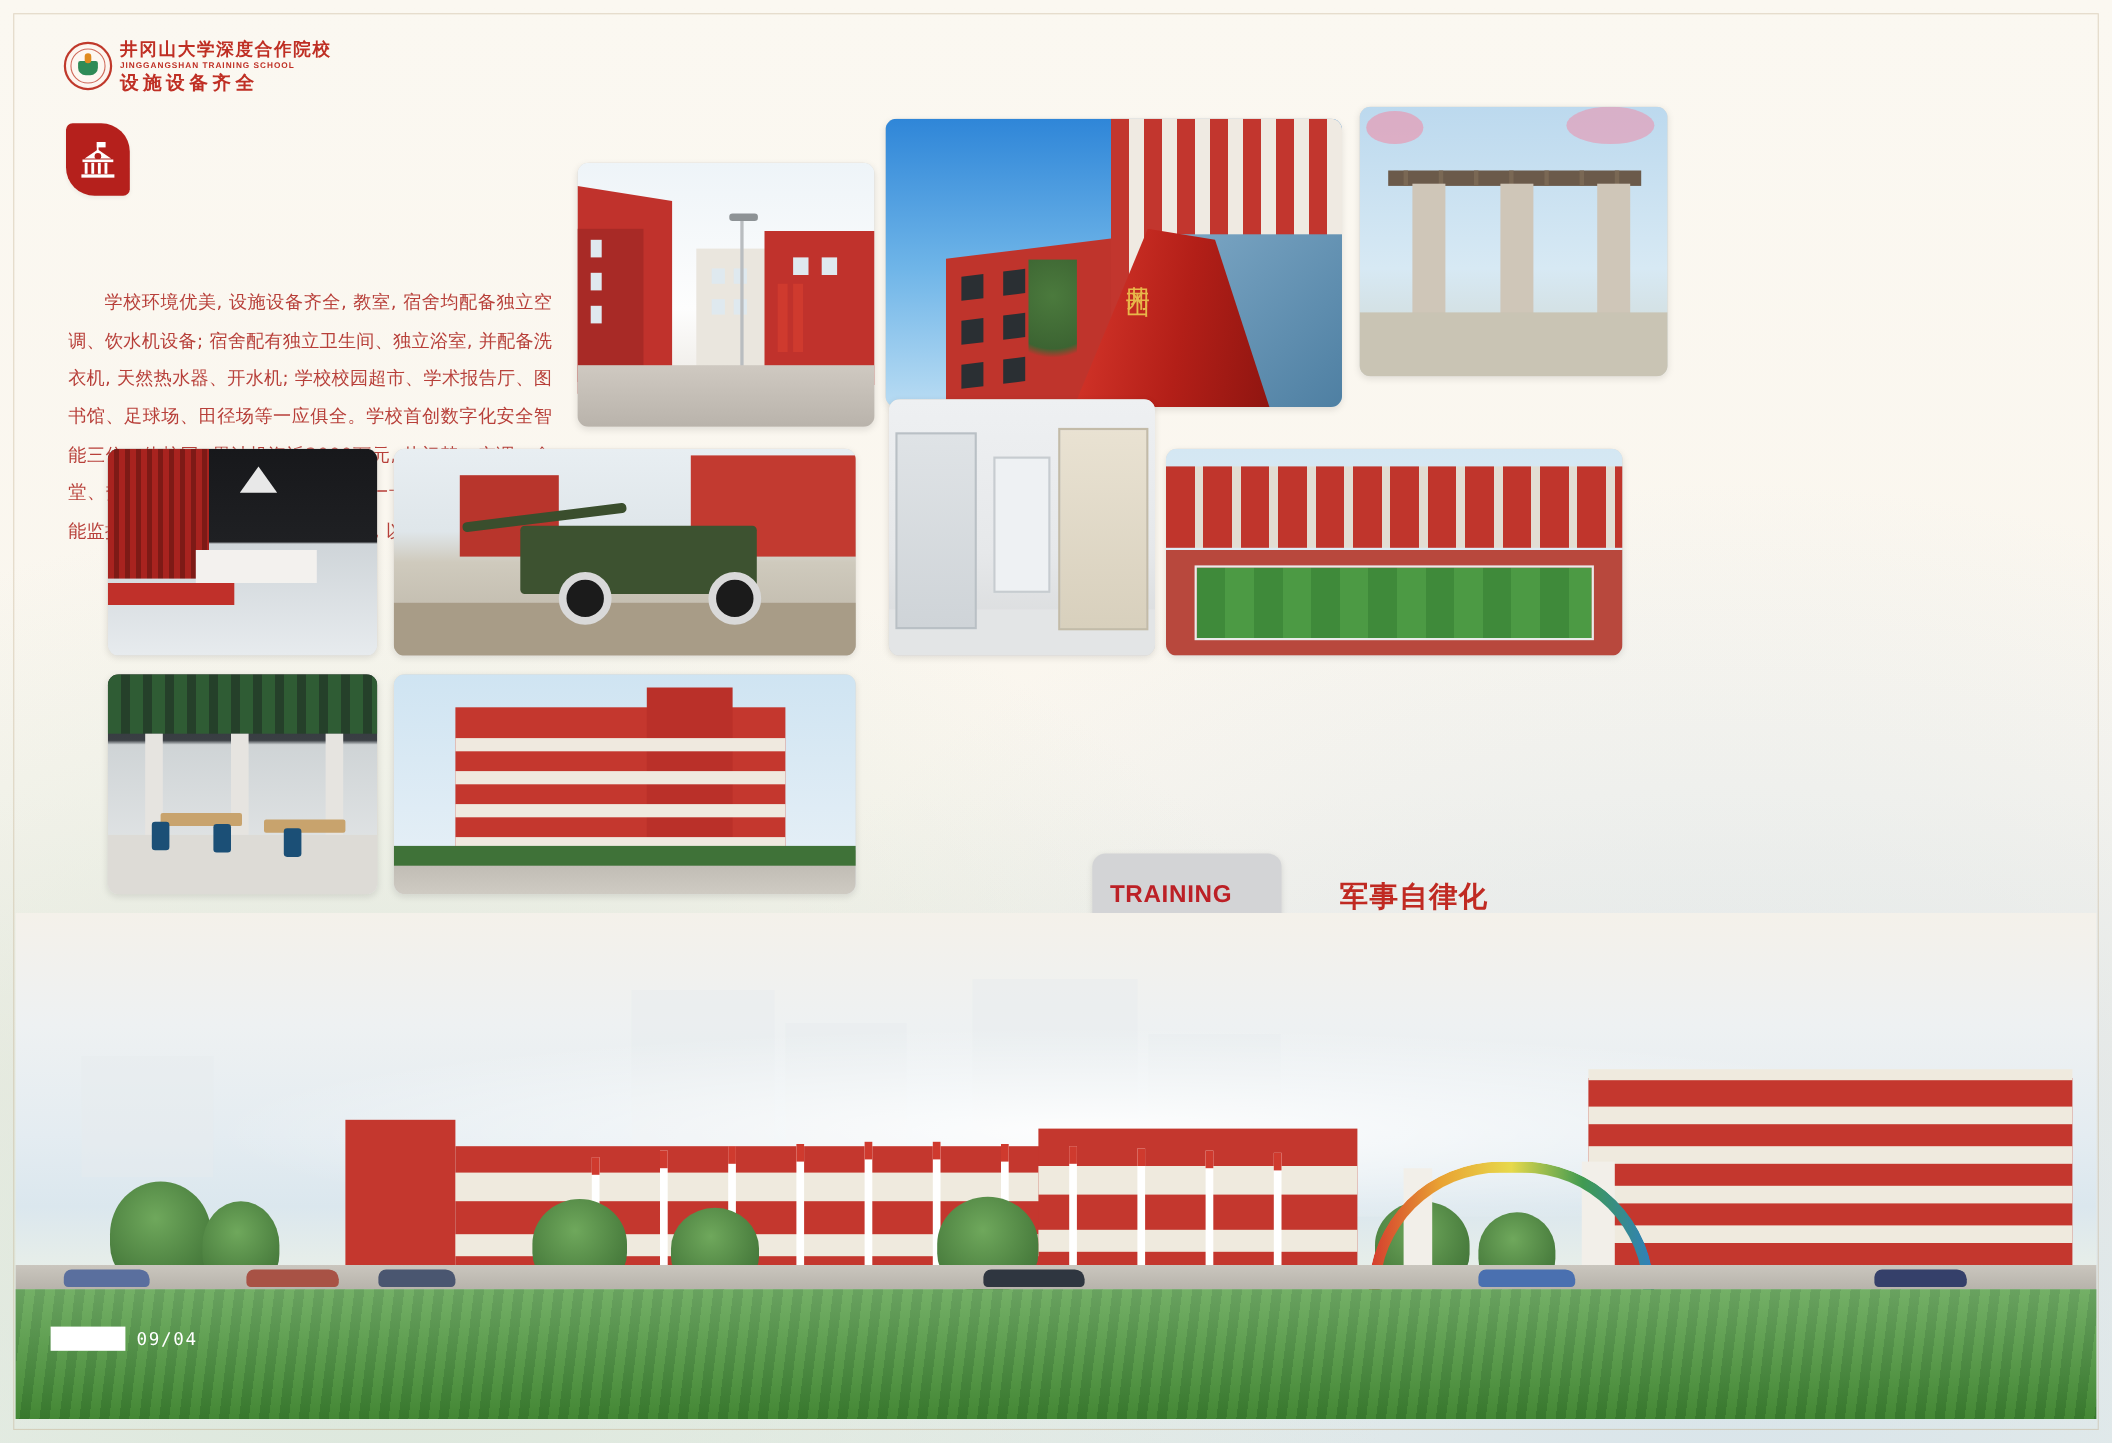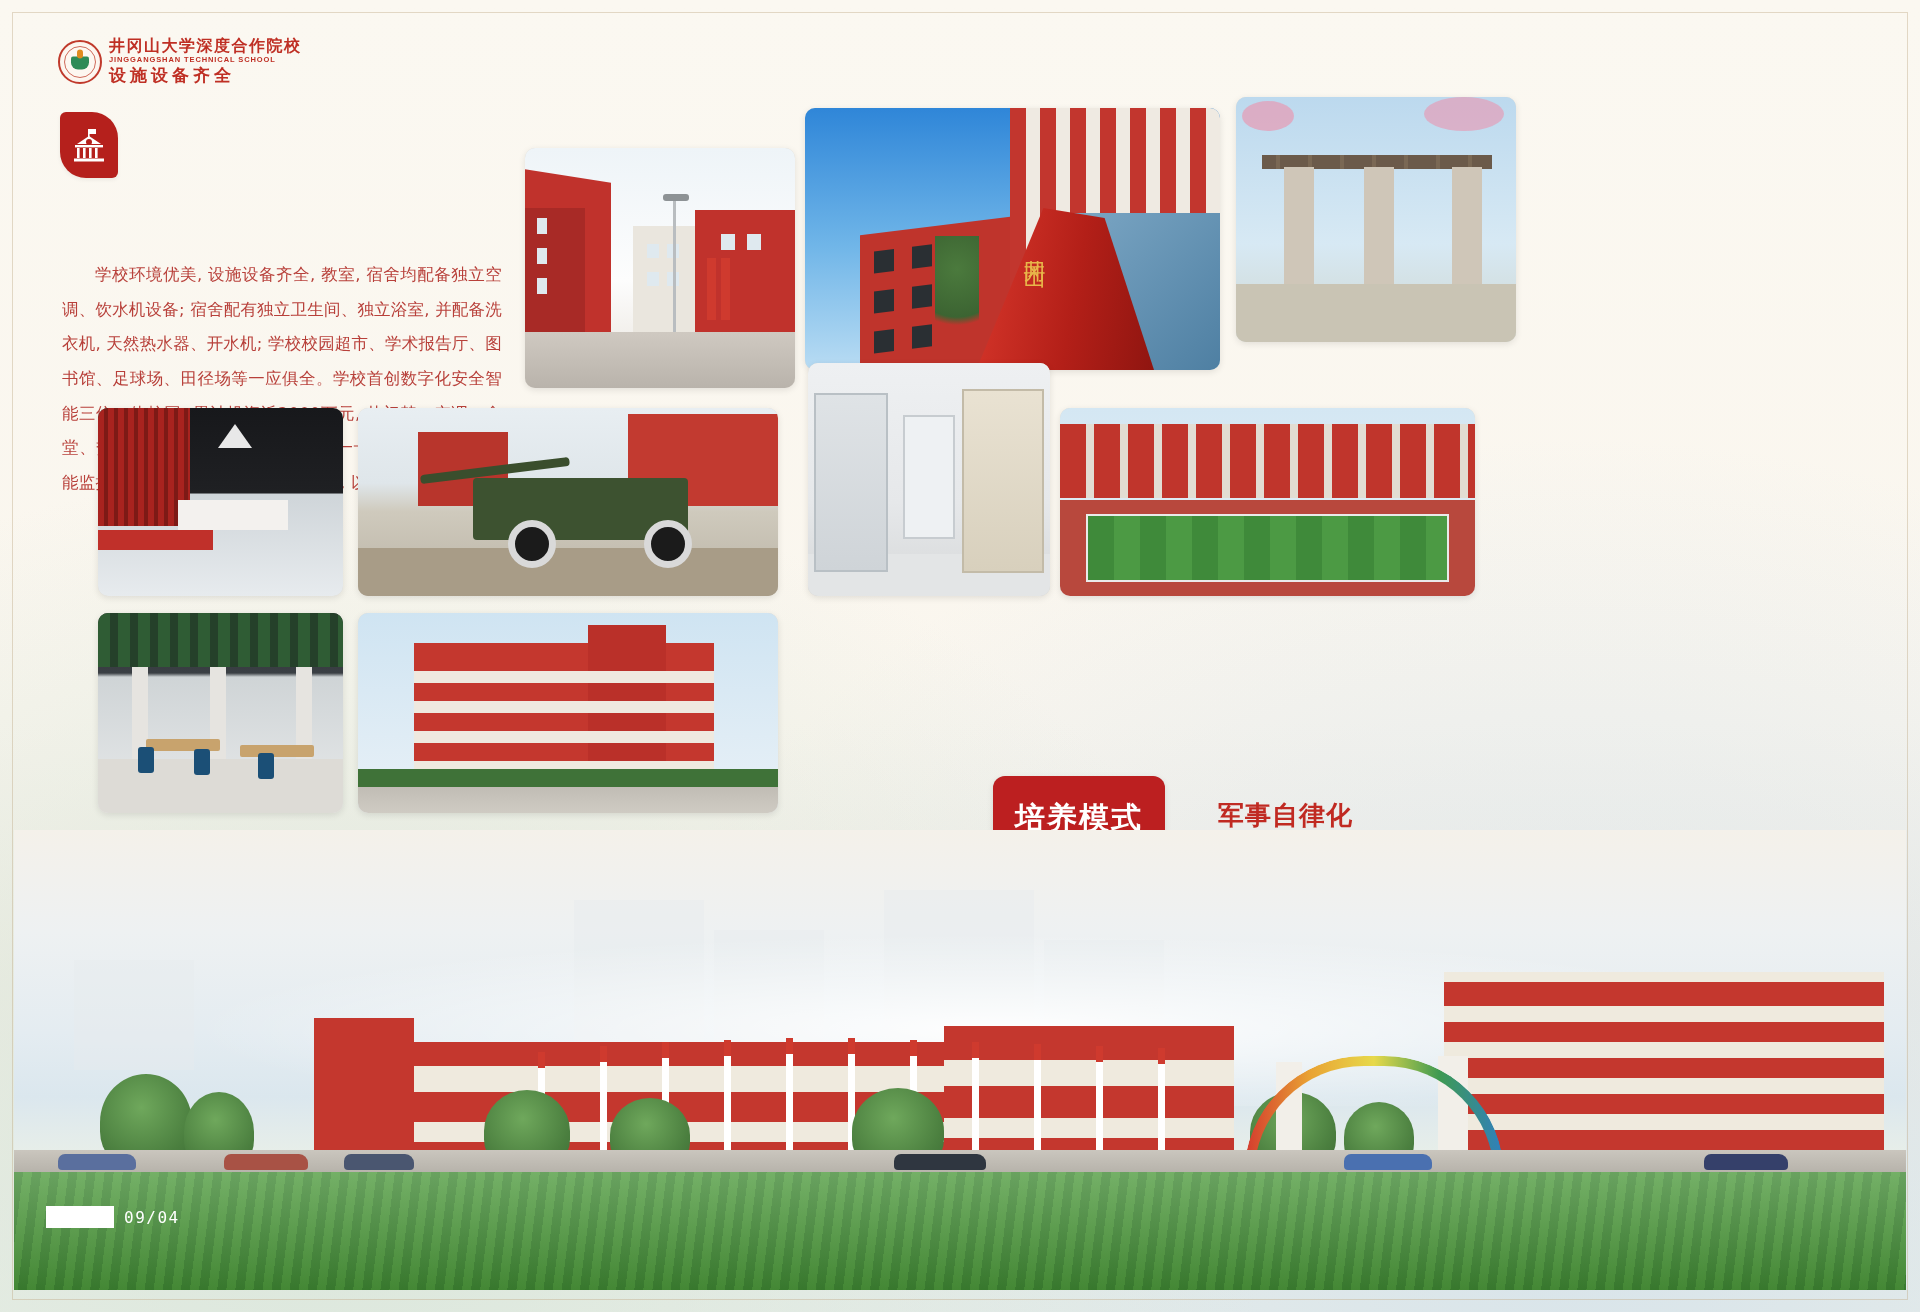--- a/index.html
+++ b/index.html
@@ -17,21 +17,21 @@
       radial-gradient(ellipse at 82% 92%, rgba(206,222,234,.7) 0%, rgba(206,222,234,0) 45%),
       linear-gradient(#fbf8f1 0%, #faf6ee 55%, #f3efe6 75%, #eef1ea 100%);
   }
   .page-border{
     position:absolute;left:12px;top:12px;right:12px;bottom:12px;
     border:1px solid rgba(196,176,142,.45);
     pointer-events:none;
   }
 
   
-  .logo{position:absolute;left:58px;top:38px;display:flex;align-items:flex-end;gap:7px;}
+  .logo{position:absolute;left:58px;top:38px;display:flex;align-items:flex-start;gap:7px;}
   .logo-seal{width:40px;height:40px;border-radius:50%;
     border:2px solid #c0392b;position:relative;flex:0 0 auto;
     background:radial-gradient(circle at 50% 50%,#fdf7f1 60%,#f6e6de 100%);}
   .logo-seal:before{content:"";position:absolute;inset:4px;border-radius:50%;border:1px solid #cf6a5a;}
   .logo-seal .sprout{position:absolute;left:50%;top:54%;transform:translate(-50%,-50%);
     width:18px;height:13px;background:#2e8b57;border-radius:2px 2px 7px 7px;}
   .logo-seal .sprout:after{content:"";position:absolute;left:50%;top:-7px;transform:translateX(-50%);
     width:6px;height:9px;background:#e08b1f;border-radius:3px;}
   .logo-text{line-height:1;}
   .logo-cn1{font-family:"Liberation Serif","DejaVu Serif",serif;font-size:16px;color:#bf2f24;
@@ -229,21 +229,21 @@
 <div class="page">
 
   <div class="page-border"></div>
 
   <div class="logo">
     <div class="logo-seal">
       <div class="sprout"></div>
     </div>
     <div class="logo-text">
       <div class="logo-cn1">井冈山大学深度合作院校</div>
-      <div class="logo-en">JINGGANGSHAN TECHNICAL SCHOOL</div>
+      <div class="logo-en">JINGGANGSHAN TRAINING SCHOOL</div>
       <div class="logo-cn2">设施设备齐全</div>
     </div>
   </div>
 
   <div class="title-wrap">
     <div class="title-badge">
       <svg width="36" height="34" viewBox="0 0 36 34" aria-hidden="true">
         <rect x="17" y="0" width="8" height="5" fill="#fff"></rect>
         <rect x="17" y="0" width="1.6" height="11" fill="#fff"></rect>
         <polygon points="18,7 6,15 30,15" fill="#fff"></polygon>
@@ -372,24 +372,20 @@
     <div class="tower"></div>
     <div class="stripe" style="top:58px"></div>
     <div class="stripe" style="top:88px"></div>
     <div class="stripe" style="top:118px"></div>
     <div class="stripe" style="top:148px"></div>
     <div class="ground"></div>
     <div class="hedge"></div>
   </div>
 
   <div class="tm-card">
-    <div class="tm-top">
-      <div class="tm-cn">培养模式</div>
-      <div class="tm-rule"></div>
-    </div>
     <div class="tm-bot">
       <div class="tm-en">TRAINING</div>
       <div class="tm-en">MODE</div>
     </div>
   </div>
 
   <div class="tm-list">
     <div class="tm-row">
       <div class="tm-key">军事自律化</div>
     </div>

